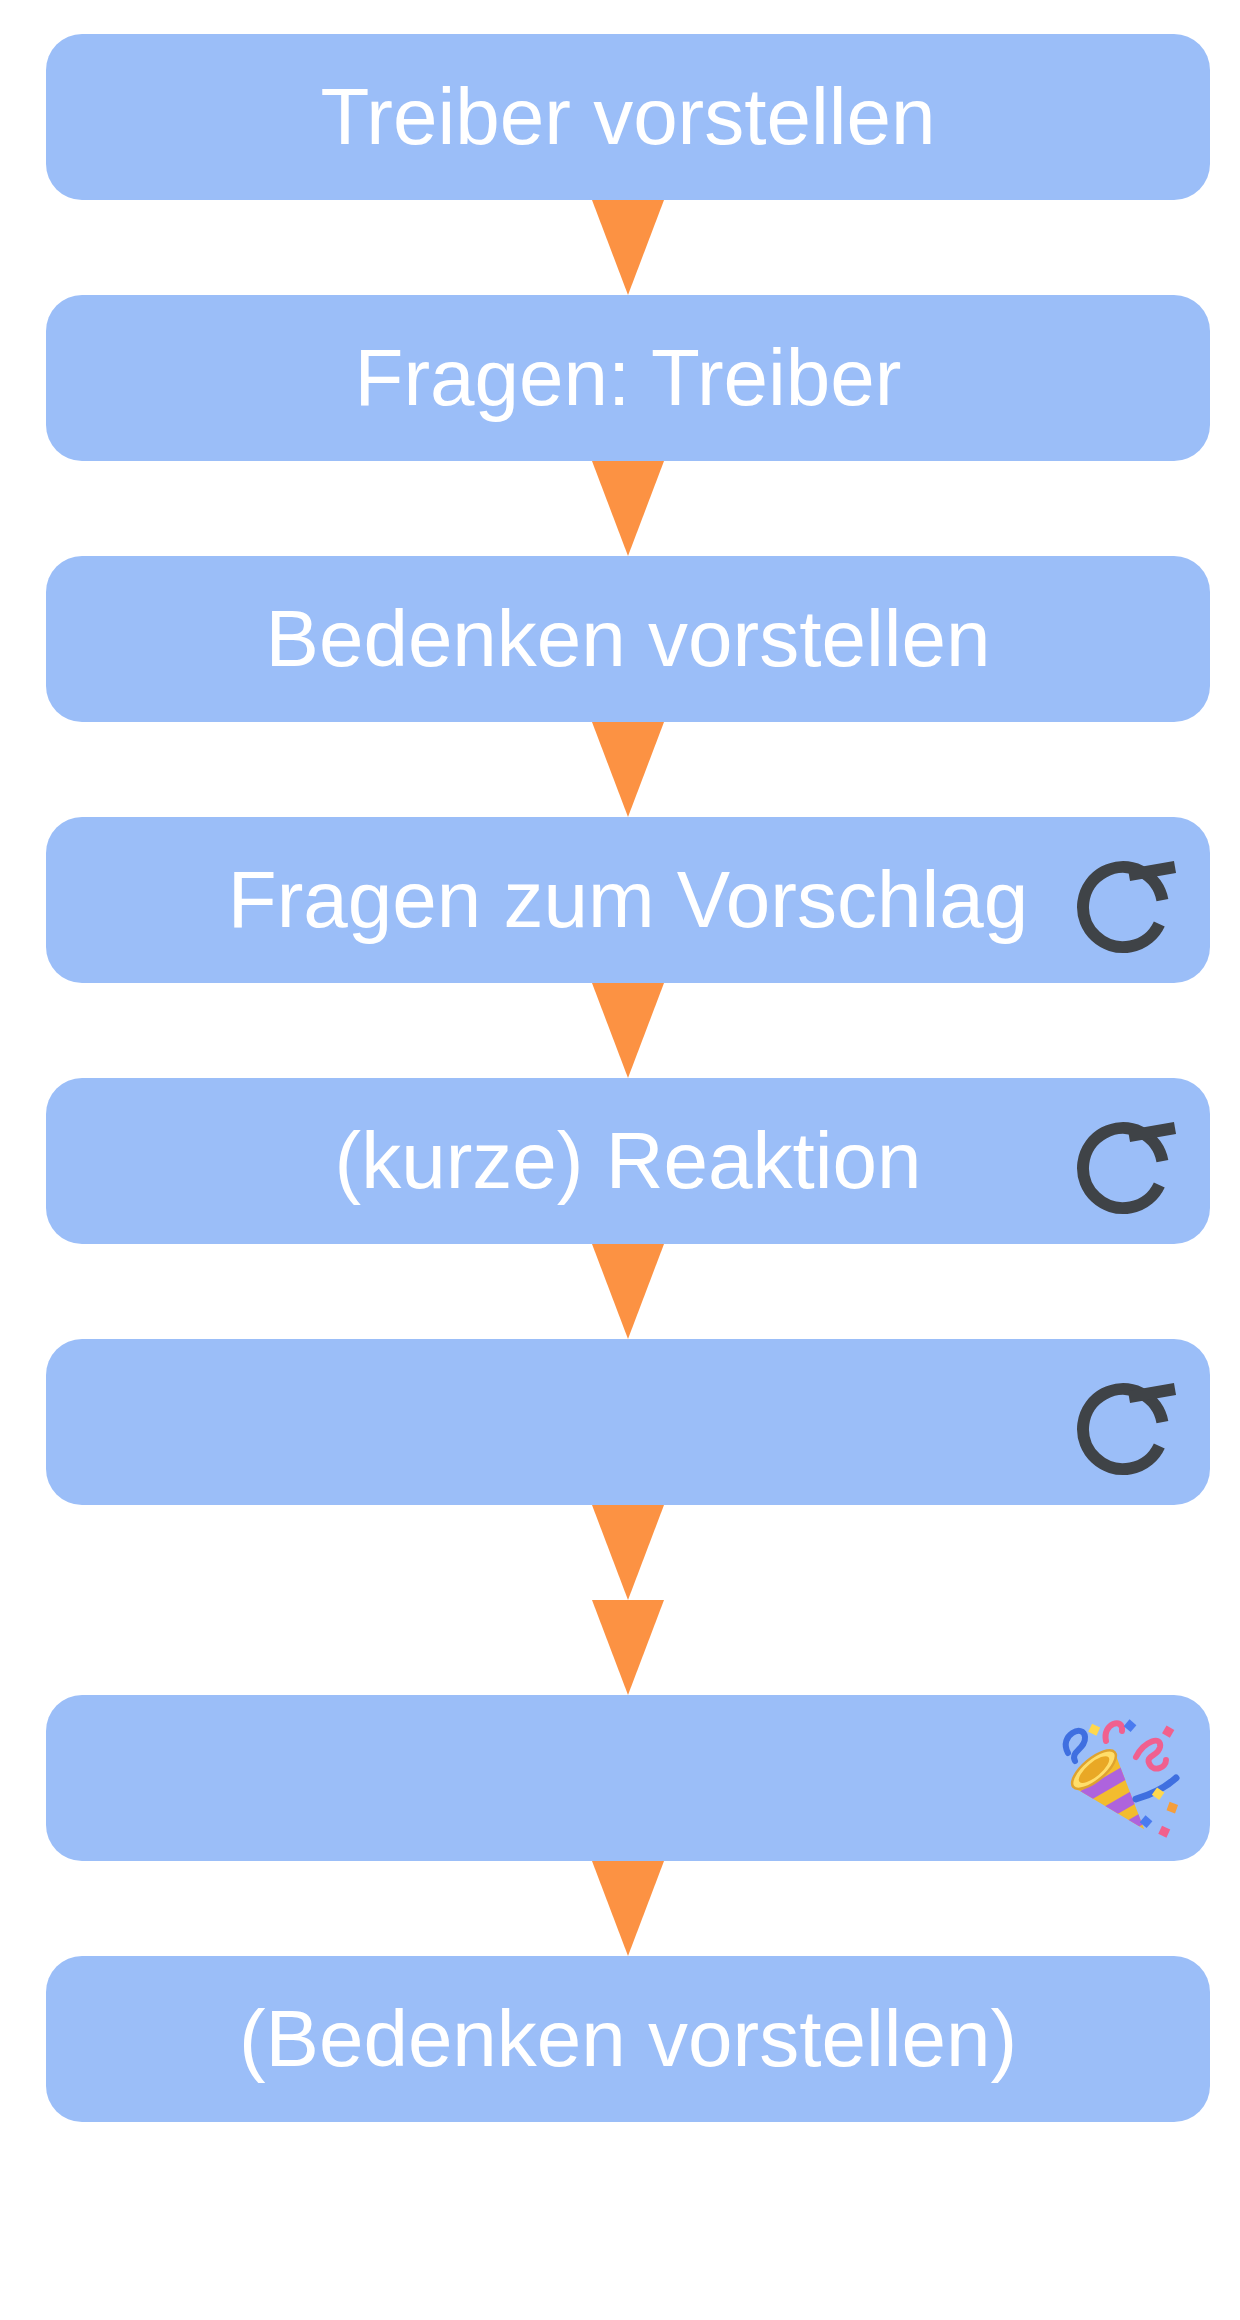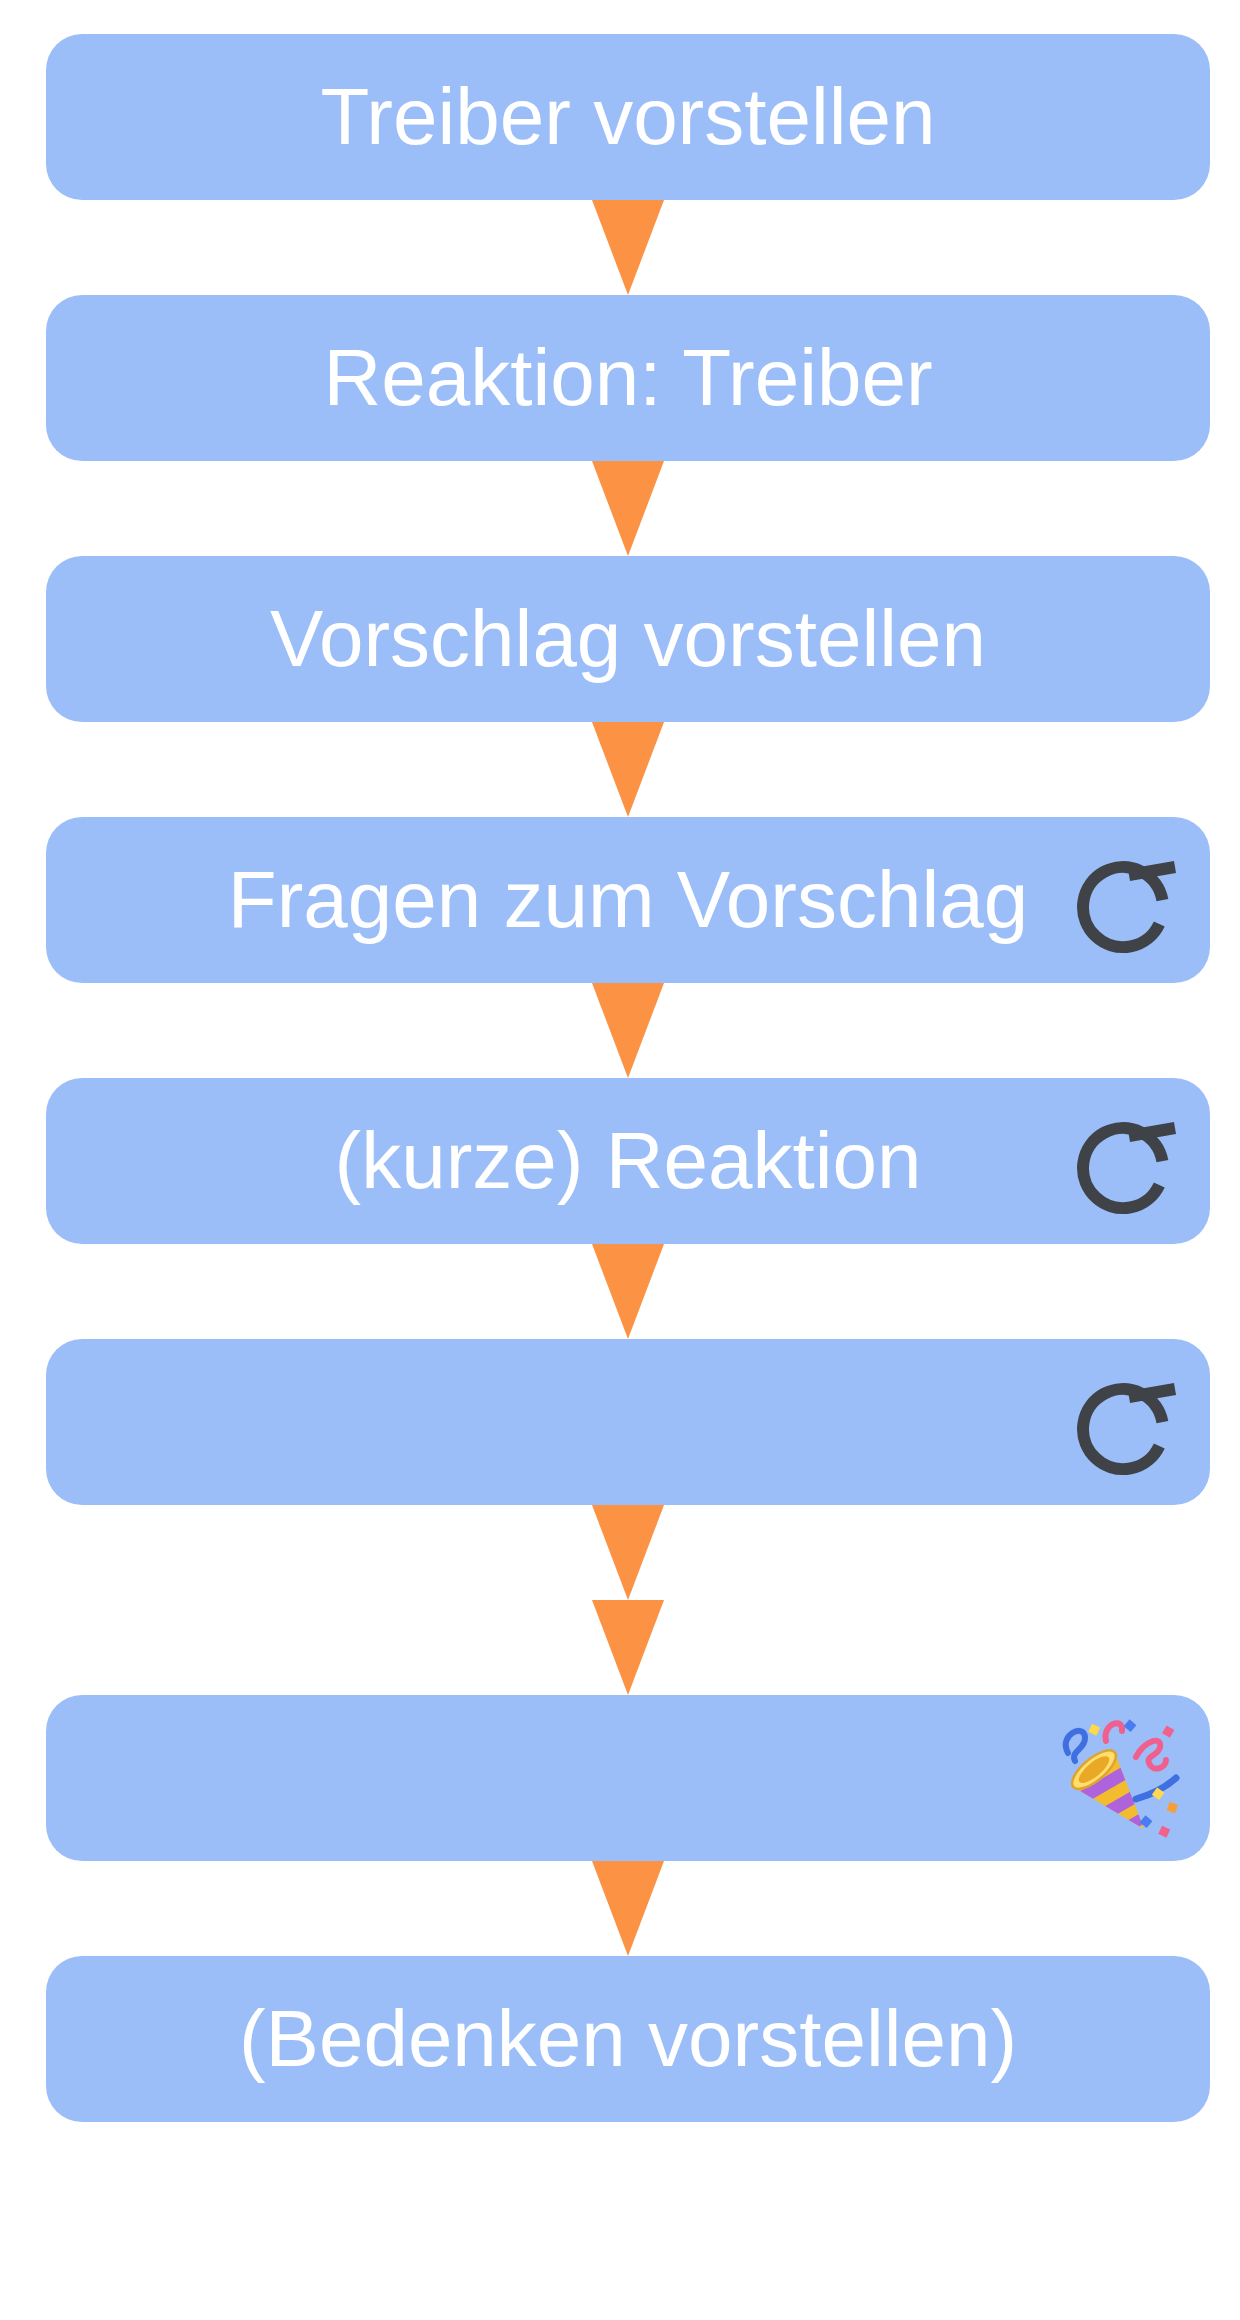--- a/index.html
+++ b/index.html
@@ -69,30 +69,30 @@
   <section class="step">
     <span class="step-label">Treiber vorstellen</span>
 
   </section>
 
   <div class="arrow-wrap">
     <div class="arrow-triangle"></div>
   </div>
 
   <section class="step">
-    <span class="step-label">Reaktion: Treiber</span>
+    <span class="step-label">Fragen: Treiber</span>
 
   </section>
 
   <div class="arrow-wrap">
     <div class="arrow-triangle"></div>
   </div>
 
   <section class="step">
-    <span class="step-label">Vorschlag vorstellen</span>
+    <span class="step-label">Bedenken vorstellen</span>
 
   </section>
 
   <div class="arrow-wrap">
     <div class="arrow-triangle"></div>
   </div>
 
   <section class="step">
     <span class="step-label">Fragen zum Vorschlag</span>
     <span class="step-icon">

